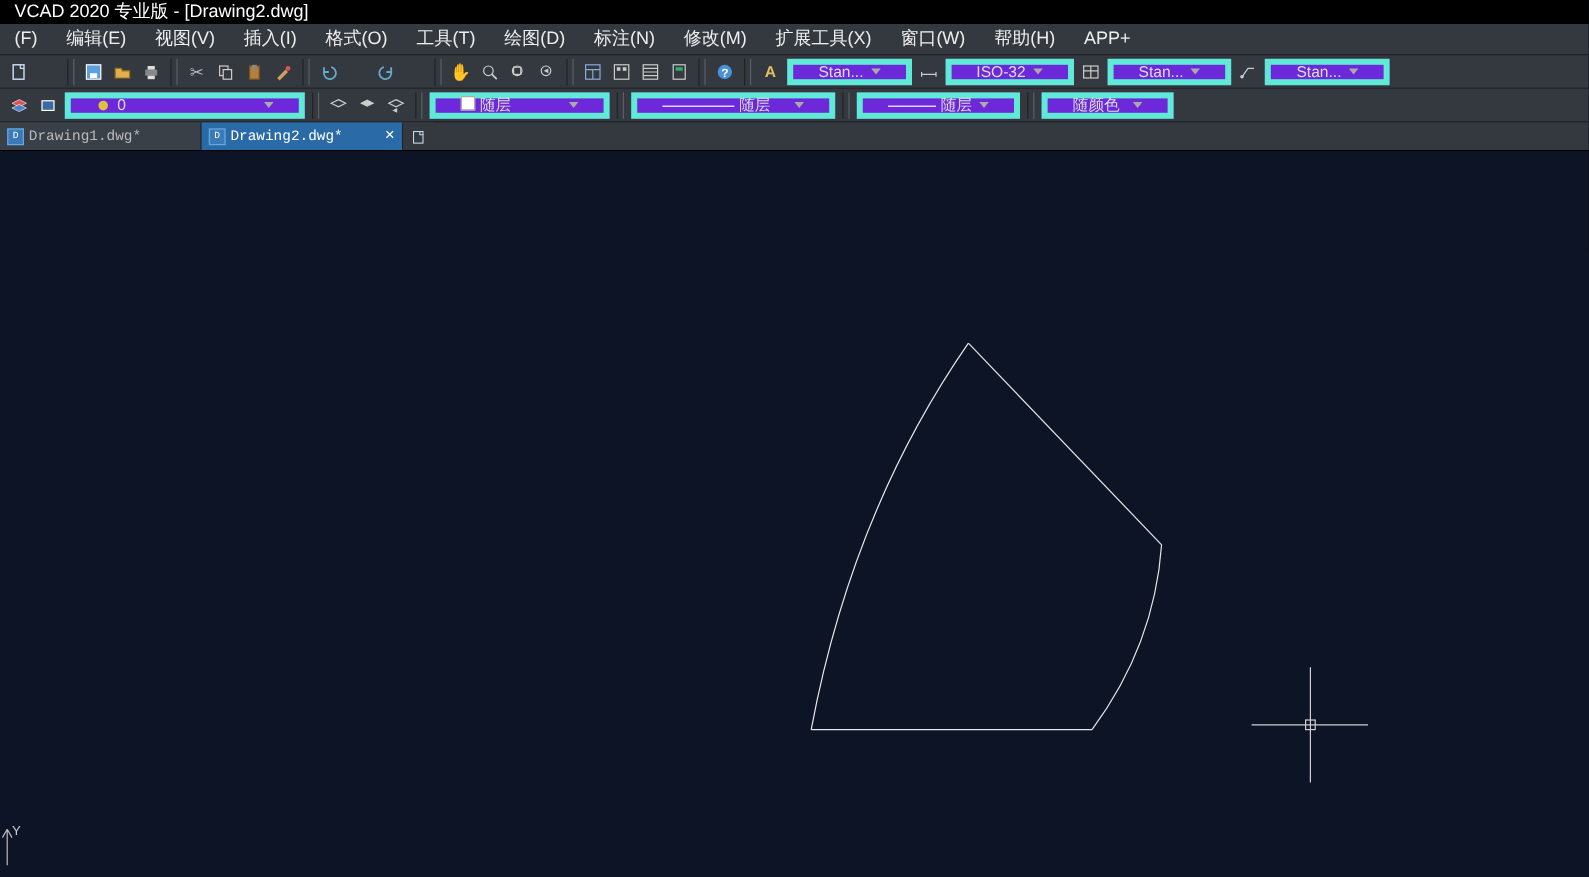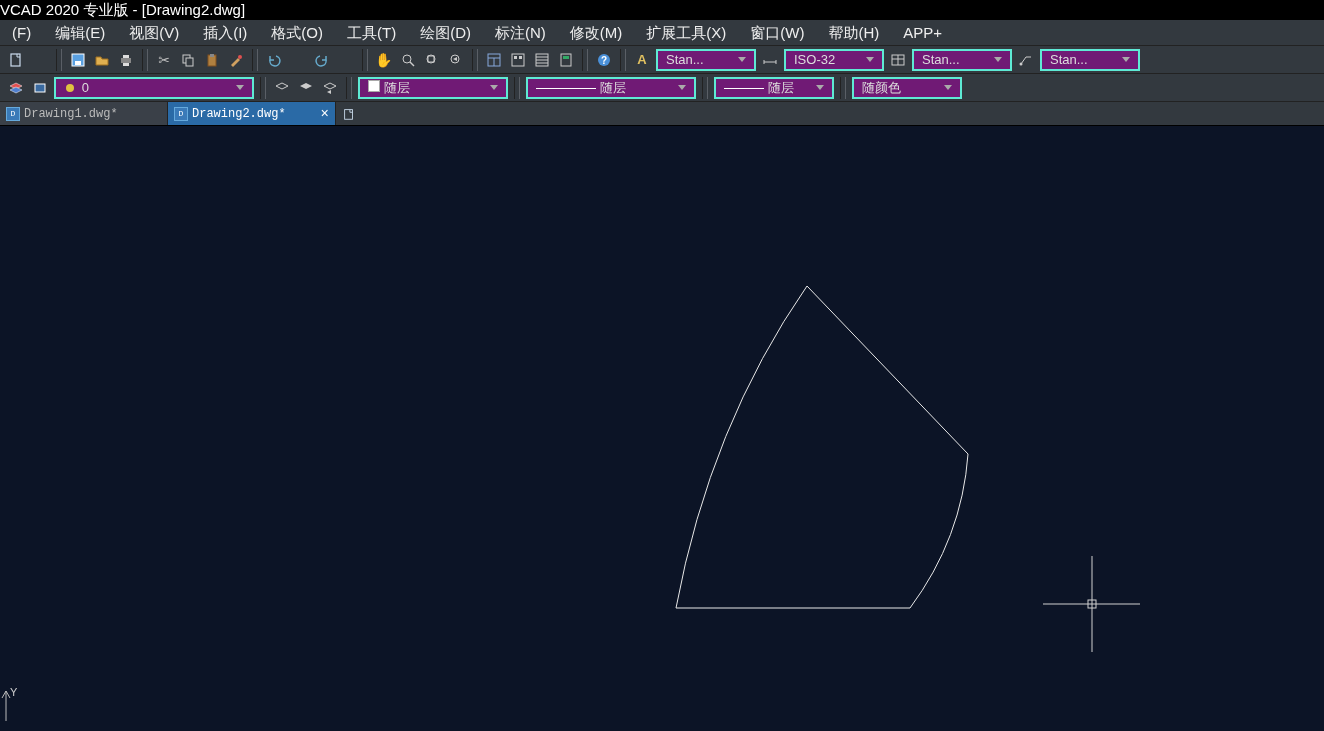--- a/index.html
+++ b/index.html
@@ -9,21 +9,21 @@
   font-family: Arial, "Microsoft YaHei", sans-serif;
   font-size:13px;
   color:#e0e0e0;
   overflow:hidden;
   position:relative;
 }
 .titlebar {
   height:20px;
   background:#000;
   color:#fff;
-  padding-left:0px;
+  padding-left:12px;
   font-size:15px;
   line-height:20px;
   overflow:hidden;
 }
 .menubar {
   height:26px;
   background:#33393f;
   display:flex;
   align-items:center;
   padding-left:0px;
@@ -57,25 +57,25 @@
   margin:0 2px;
   display:flex;
   align-items:center;
   justify-content:center;
   cursor:pointer;
   color:#bbb;
 }
 .tb-btn svg { width:16px; height:16px; }
 .combo {
   height:22px;
-  background:#701a75;
-  border:2px solid #5eead4;
+  background:#6d28d9;
+  border:5px solid #5eead4;
   display:flex;
   align-items:center;
-  padding:0 8px;
+  padding:0 21px;
   margin:0 2px;
   font-size:13px;
   color:#ddd;
   min-width:100px;
   justify-content:space-between;
 }
 .combo .arrow {
   width:0;height:0;border-left:4px solid transparent;border-right:4px solid transparent;border-top:5px solid #aaa;margin-left:6px;
 }
 .swatch {

